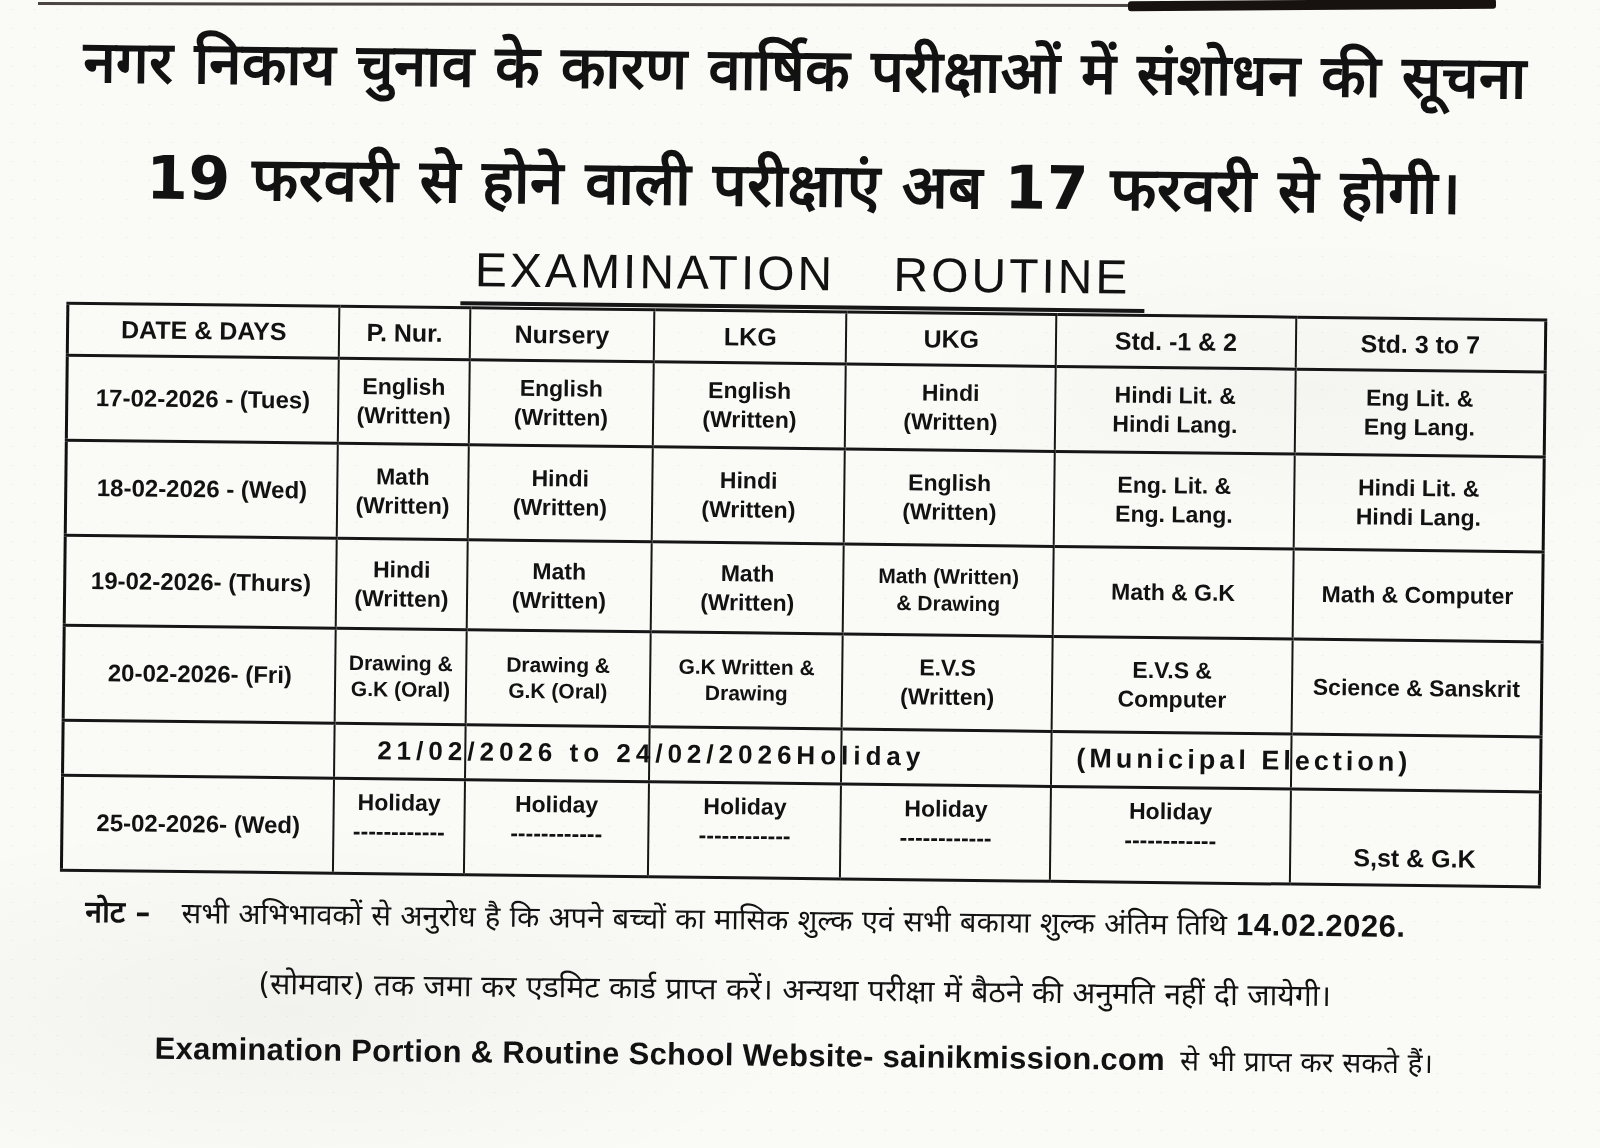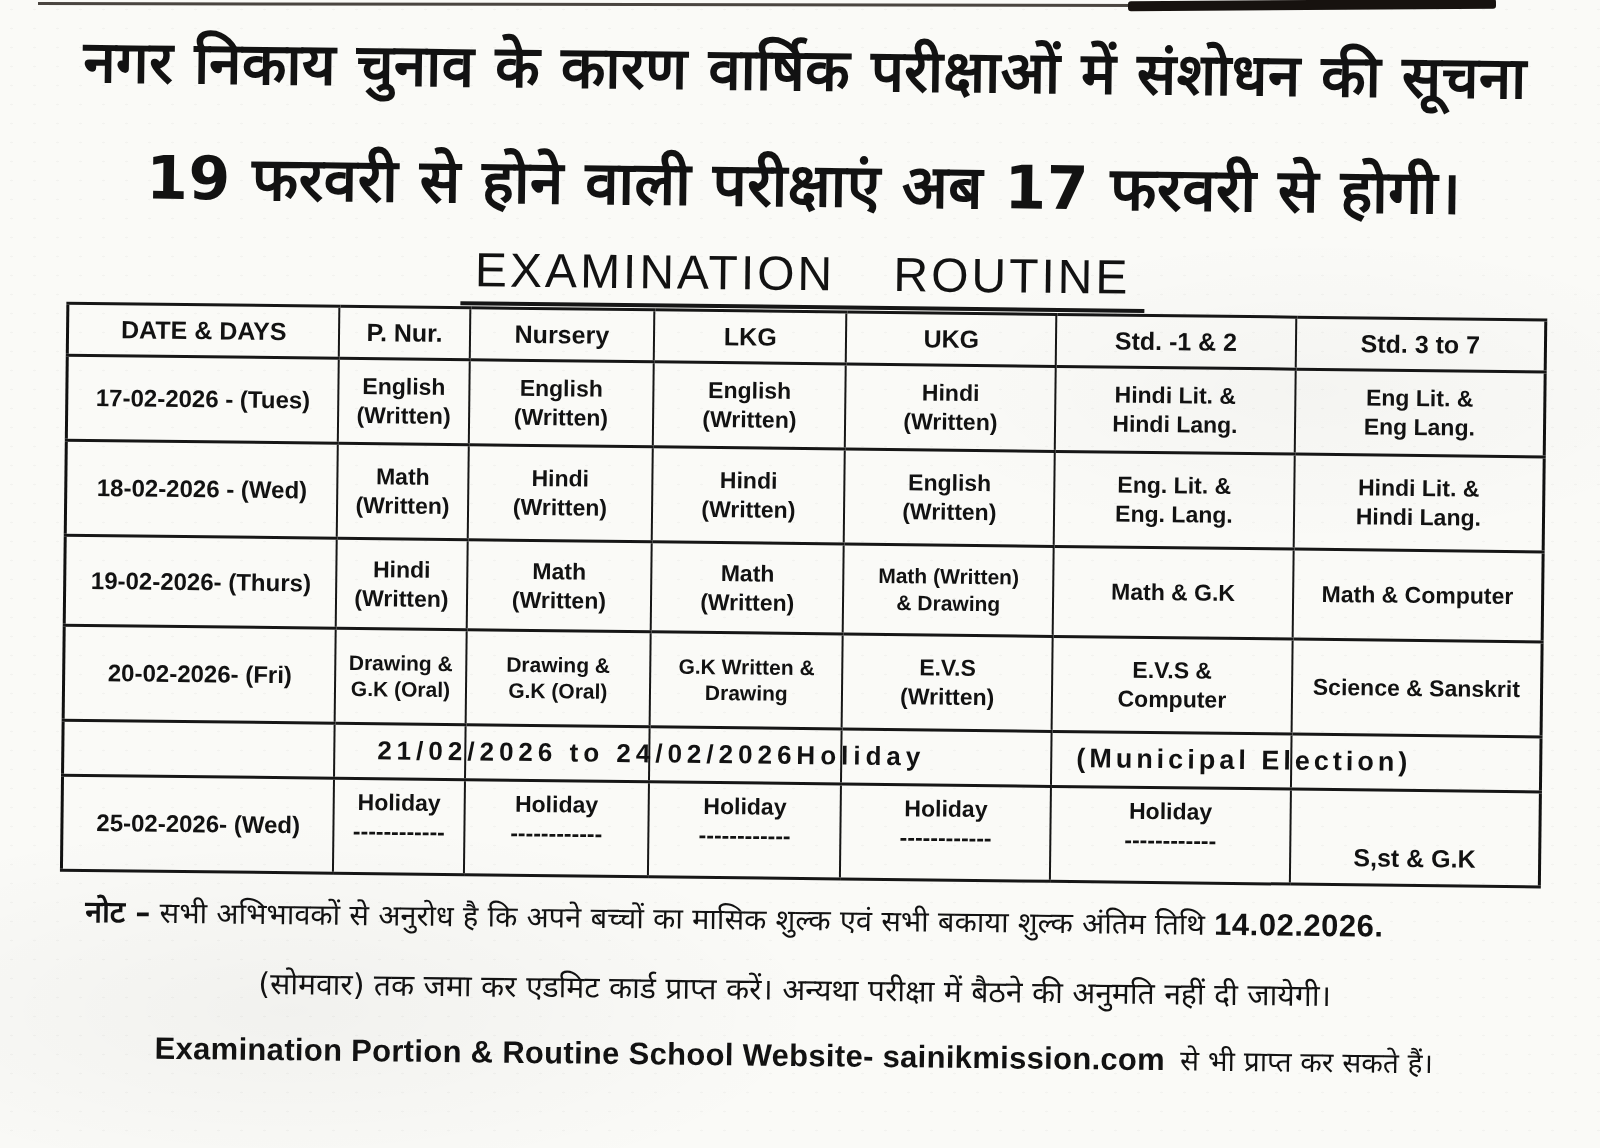--- a/index.html
+++ b/index.html
@@ -46,21 +46,21 @@
   td.sm{font-size:21px;}
   tr.r6 td.hol{vertical-align:top; padding-top:8px;}
   tr.r6 td.sst{vertical-align:bottom; padding-bottom:10px; font-size:25px;}
   .overlay{position:absolute; display:flex; align-items:center; justify-content:center;
     font-family:"Liberation Sans","DejaVu Sans",sans-serif; font-weight:bold; color:#121212;}
   .ov1{top:419px; left:240px; width:700px; height:53px; font-size:26px; letter-spacing:5px; white-space:nowrap;}
   .ov2{top:419px; left:960px; width:445px; height:53px; font-size:27px; letter-spacing:4px; white-space:nowrap;}
 
   .note{position:absolute; white-space:nowrap;}
   .note1{top:898px; left:90px; width:1480px; font-size:29px;}
-  .note1 .lbl{font-size:30px; font-weight:bold; }
+  .note1 .lbl{font-size:30px; font-weight:bold; margin-right:22px;}
   .note1 .due{font-family:"Liberation Sans","DejaVu Sans",sans-serif; font-size:31px; font-weight:bold; letter-spacing:.5px;}
   .note2{top:968px; left:0; width:100%; text-align:center; font-size:30px;}
   .note3{top:1036px; left:0; width:100%; text-align:center;}
   .note3 .en{font-family:"Liberation Sans","DejaVu Sans",sans-serif; font-size:31px; font-weight:bold; letter-spacing:.3px;}
   .note3 .hi{font-size:28px; margin-left:10px;}
 </style>
 </head>
 <body>
 
 <div class="page">

